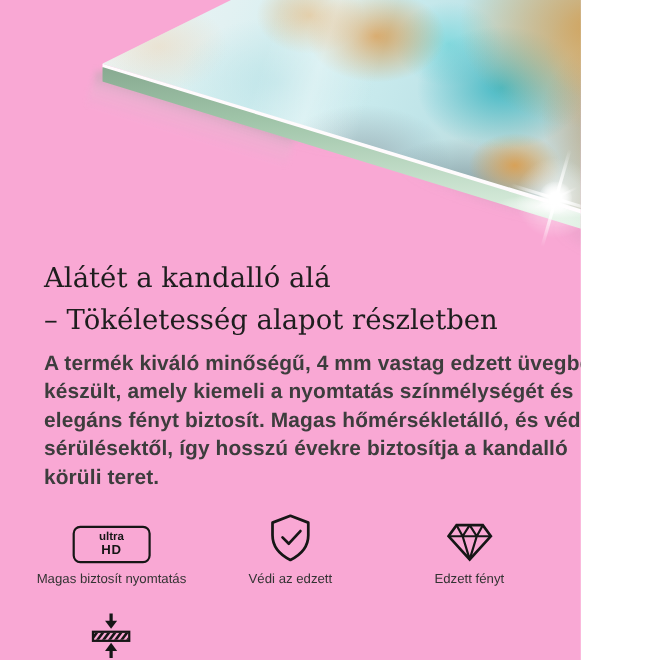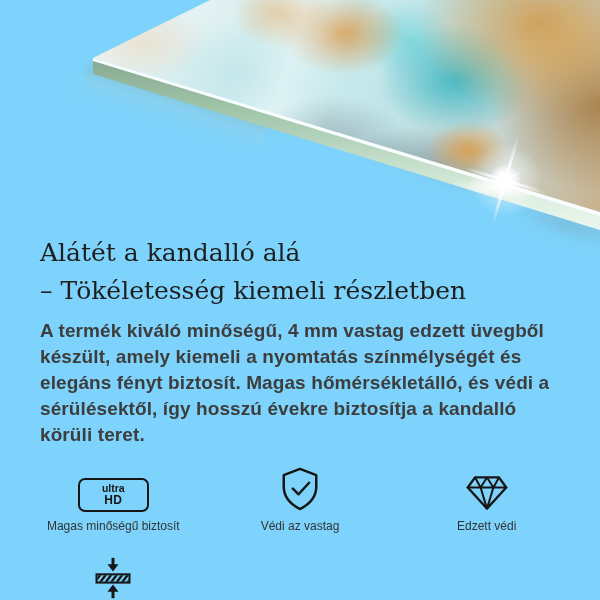--- a/index.html
+++ b/index.html
@@ -1,17 +1,17 @@
 <!DOCTYPE html>
 <html><head>
 <meta charset="utf-8">
 <style>
   html,body { margin:0; padding:0; background:#fff; }
   .stage {
-    position:relative; width:600px; height:600px; background:#7dd3fc;
+    position:relative; width:528px; height:600px; background:#f9a8d4;
     overflow:hidden; font-family:"Liberation Sans", sans-serif;
   }
 
   
   .photo { position:absolute; left:0; top:0; width:600px; height:245px; }
 
   .soft-shadow { position:absolute; border-radius:50%; filter:blur(6px); transform:rotate(17deg); }
   .sh1 { left:150px; top:100px; width:210px; height:26px; background:radial-gradient(closest-side, rgba(130,140,138,0.22), rgba(130,140,138,0) 75%); }
   .sh2 { left:330px; top:158px; width:230px; height:30px; background:radial-gradient(closest-side, rgba(130,140,138,0.28), rgba(130,140,138,0) 75%); }
   .sh3 { left:480px; top:208px; width:180px; height:34px; background:radial-gradient(closest-side, rgba(118,128,126,0.32), rgba(118,128,126,0) 75%); }
@@ -110,55 +110,55 @@
     <div class="sparkle">
       <div class="sp-glow-big"></div>
       <div class="sp-ray-v"></div>
       <div class="sp-ray-h"></div>
       <div class="sp-ray-d"></div>
       <div class="sp-glow"></div>
     </div>
   </div>
 
   <div class="content">
-    <h1 class="headline"><span>Alátét a kandalló alá</span><br><span>– Tökéletesség kiemeli részletben</span></h1>
+    <h1 class="headline"><span>Alátét a kandalló alá</span><br><span>– Tökéletesség alapot részletben</span></h1>
 
     <p class="desc">A termék kiváló minőségű, 4 mm vastag edzett üvegből készült, amely kiemeli a nyomtatás színmélységét és elegáns fényt biztosít. Magas hőmérsékletálló, és védi a sérülésektől, így hosszú évekre biztosítja a kandalló körüli teret.</p>
 
     <div class="features">
 
 
       <div class="feature">
         <div class="icon-box">
           <div class="uhd-box">
             <span class="uhd-top">ultra</span>
             <span class="uhd-bottom">HD</span>
           </div>
         </div>
-        <div class="feature-label">Magas minőségű biztosít</div>
+        <div class="feature-label">Magas biztosít nyomtatás</div>
       </div>
 
       <div class="feature">
         <div class="icon-box">
           <svg class="ic" width="44" height="46" viewBox="0 0 46 48">
             <path class="stroke round" d="M23 3 L40 9.5 v12 c0 10.5 -7 18.5 -17 23.5 C13 40 6 32 6 21.5 v-12 Z" style="stroke-width:2.6"></path>
             <path class="stroke round" d="M15.5 23.5 l6 6 L32.5 17.5" style="stroke-width:2.6"></path>
           </svg>
         </div>
-        <div class="feature-label">Védi az vastag</div>
+        <div class="feature-label">Védi az edzett</div>
       </div>
 
       <div class="feature">
         <div class="icon-box">
           <svg class="ic" width="44" height="38" viewBox="0 0 48 40">
             <path class="stroke" d="M11 3 H37 L45 14 L24 37 L3 14 Z" style="stroke-width:2.6"></path>
             <path class="stroke" d="M3 14 H45 M11 3 L17 14 M24 3 L17 14 M24 3 L31 14 M37 3 L31 14 M17 14 L24 37 M31 14 L24 37" style="stroke-width:2.2"></path>
           </svg>
         </div>
-        <div class="feature-label">Edzett védi</div>
+        <div class="feature-label">Edzett fényt</div>
       </div>
 
 
       <div class="feature">
         <div class="icon-box">
           <svg class="ic" width="44" height="46" viewBox="0 0 48 48">
             <defs>
                 <clipPath id="barclip">
                   <rect x="7" y="21" width="34" height="7"></rect>
                 </clipPath>

